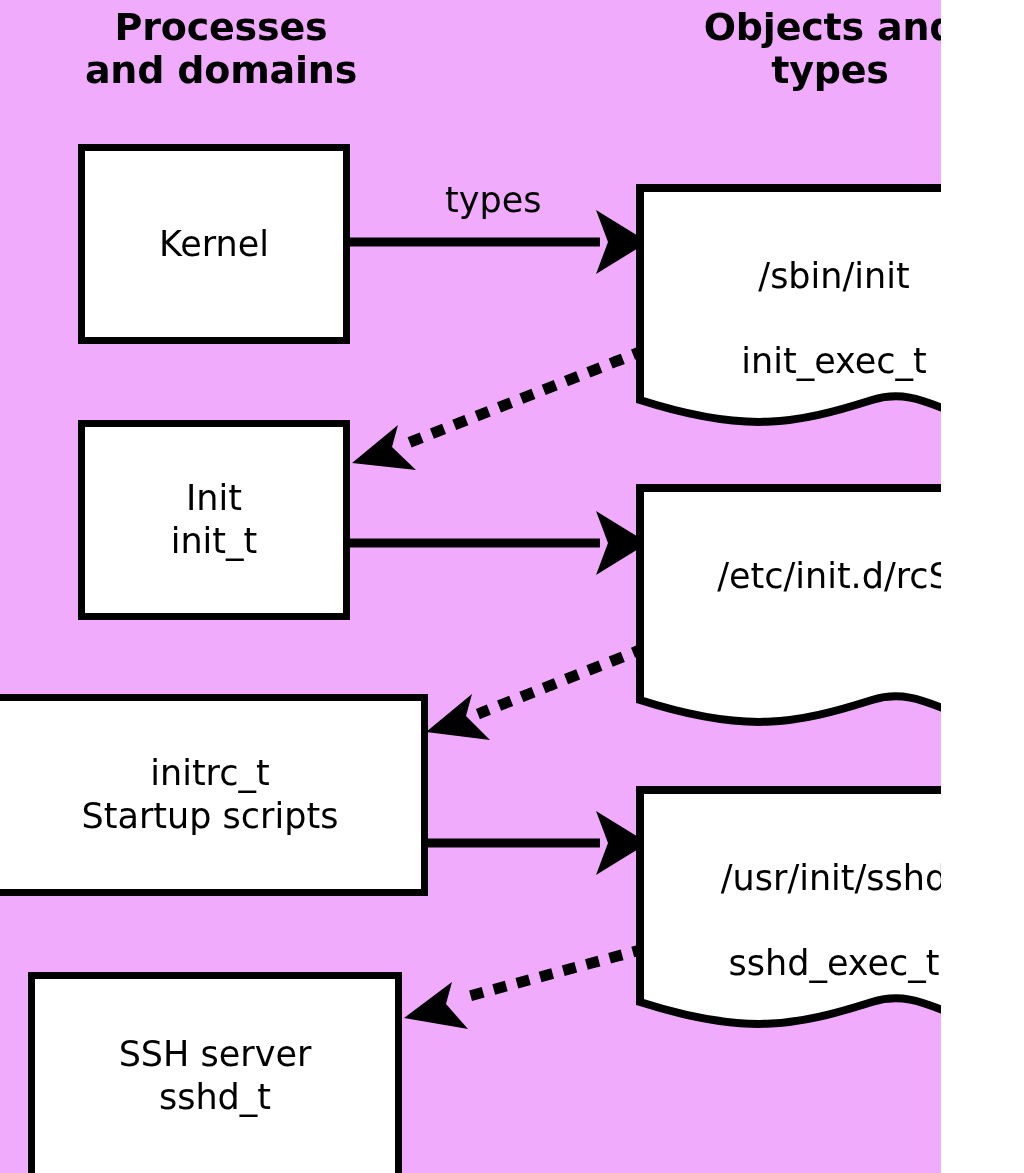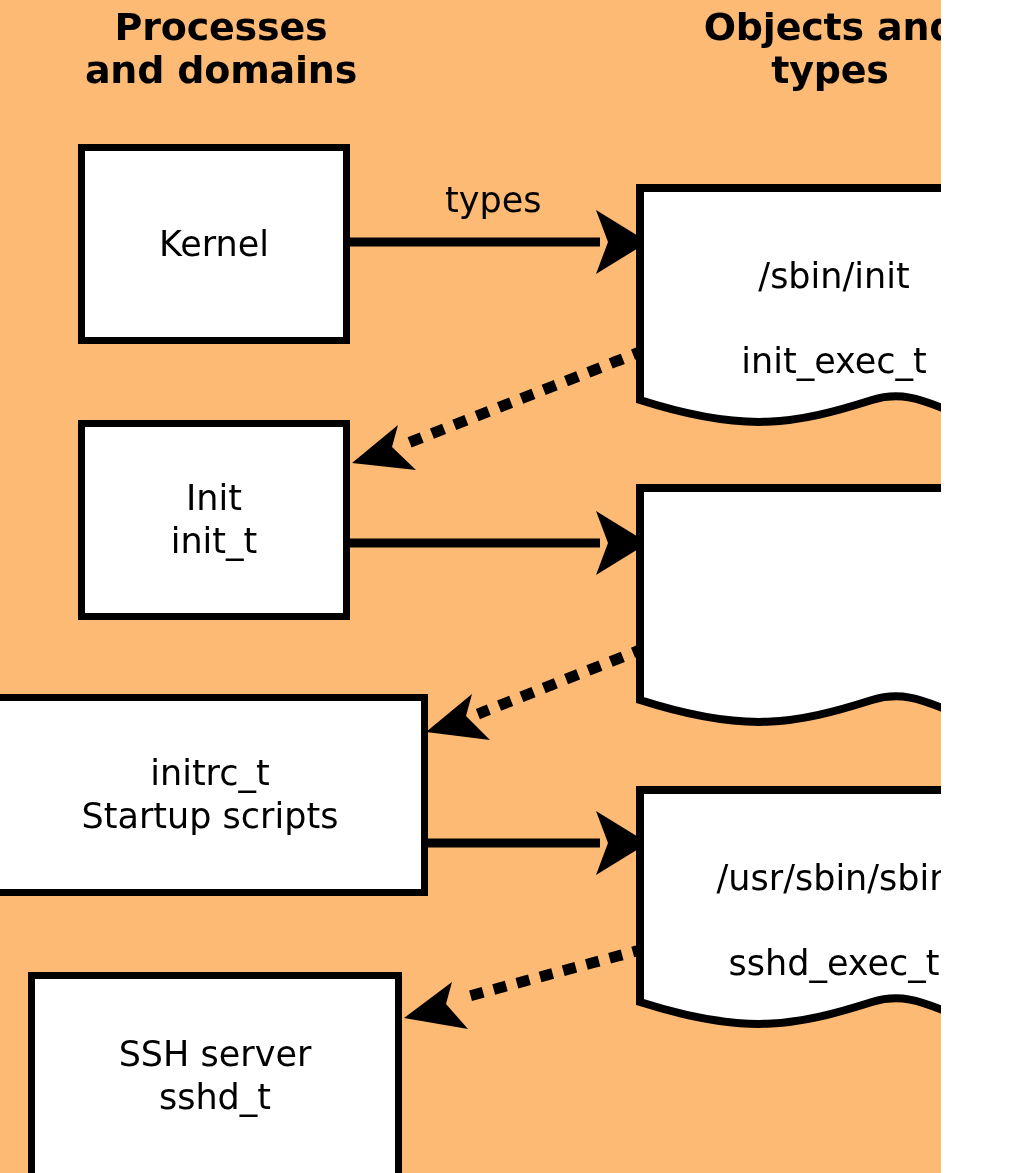--- a/index.html
+++ b/index.html
@@ -9,21 +9,21 @@
     background: #ffffff;
   }
   body {
     font-family: "DejaVu Sans", "Liberation Sans", sans-serif;
     color: #000000;
   }
   #canvas {
     position: relative;
     width: 941px;
     height: 1173px;
-    background: #fdba74;
+    background: #f0abfc;
     overflow: hidden;
   }
 
   
   .col-heading {
     position: absolute;
     font-weight: bold;
     font-size: 38px;
     line-height: 1.12;
     text-align: center;
@@ -170,29 +170,29 @@
     </div>
   </div>
 
   <div class="doc-shape" id="doc-initrc">
     <svg viewBox="0 0 396 260" preserveAspectRatio="none">
       <path d="M 4 4 L 392 4 L 392 216
                C 330 266 300 196 236 216
                C 160 240 110 250 4 216 Z" fill="#ffffff" stroke="#000000" stroke-width="8" stroke-linejoin="miter"></path>
     </svg>
     <div class="doc-label">
-      <br>
+      <span class="line">/etc/init.d/rcS</span><br>
     </div>
   </div>
 
   <div class="doc-shape" id="doc-sshd">
     <svg viewBox="0 0 396 260" preserveAspectRatio="none">
       <path d="M 4 4 L 392 4 L 392 216
                C 330 266 300 196 236 216
                C 160 240 110 250 4 216 Z" fill="#ffffff" stroke="#000000" stroke-width="8" stroke-linejoin="miter"></path>
     </svg>
     <div class="doc-label">
-      <span class="line">/usr/sbin/sbin</span><br>
+      <span class="line">/usr/init/sshd</span><br>
       <span class="line">sshd_exec_t</span>
     </div>
   </div>
 
 </div>
 
 </body></html>

